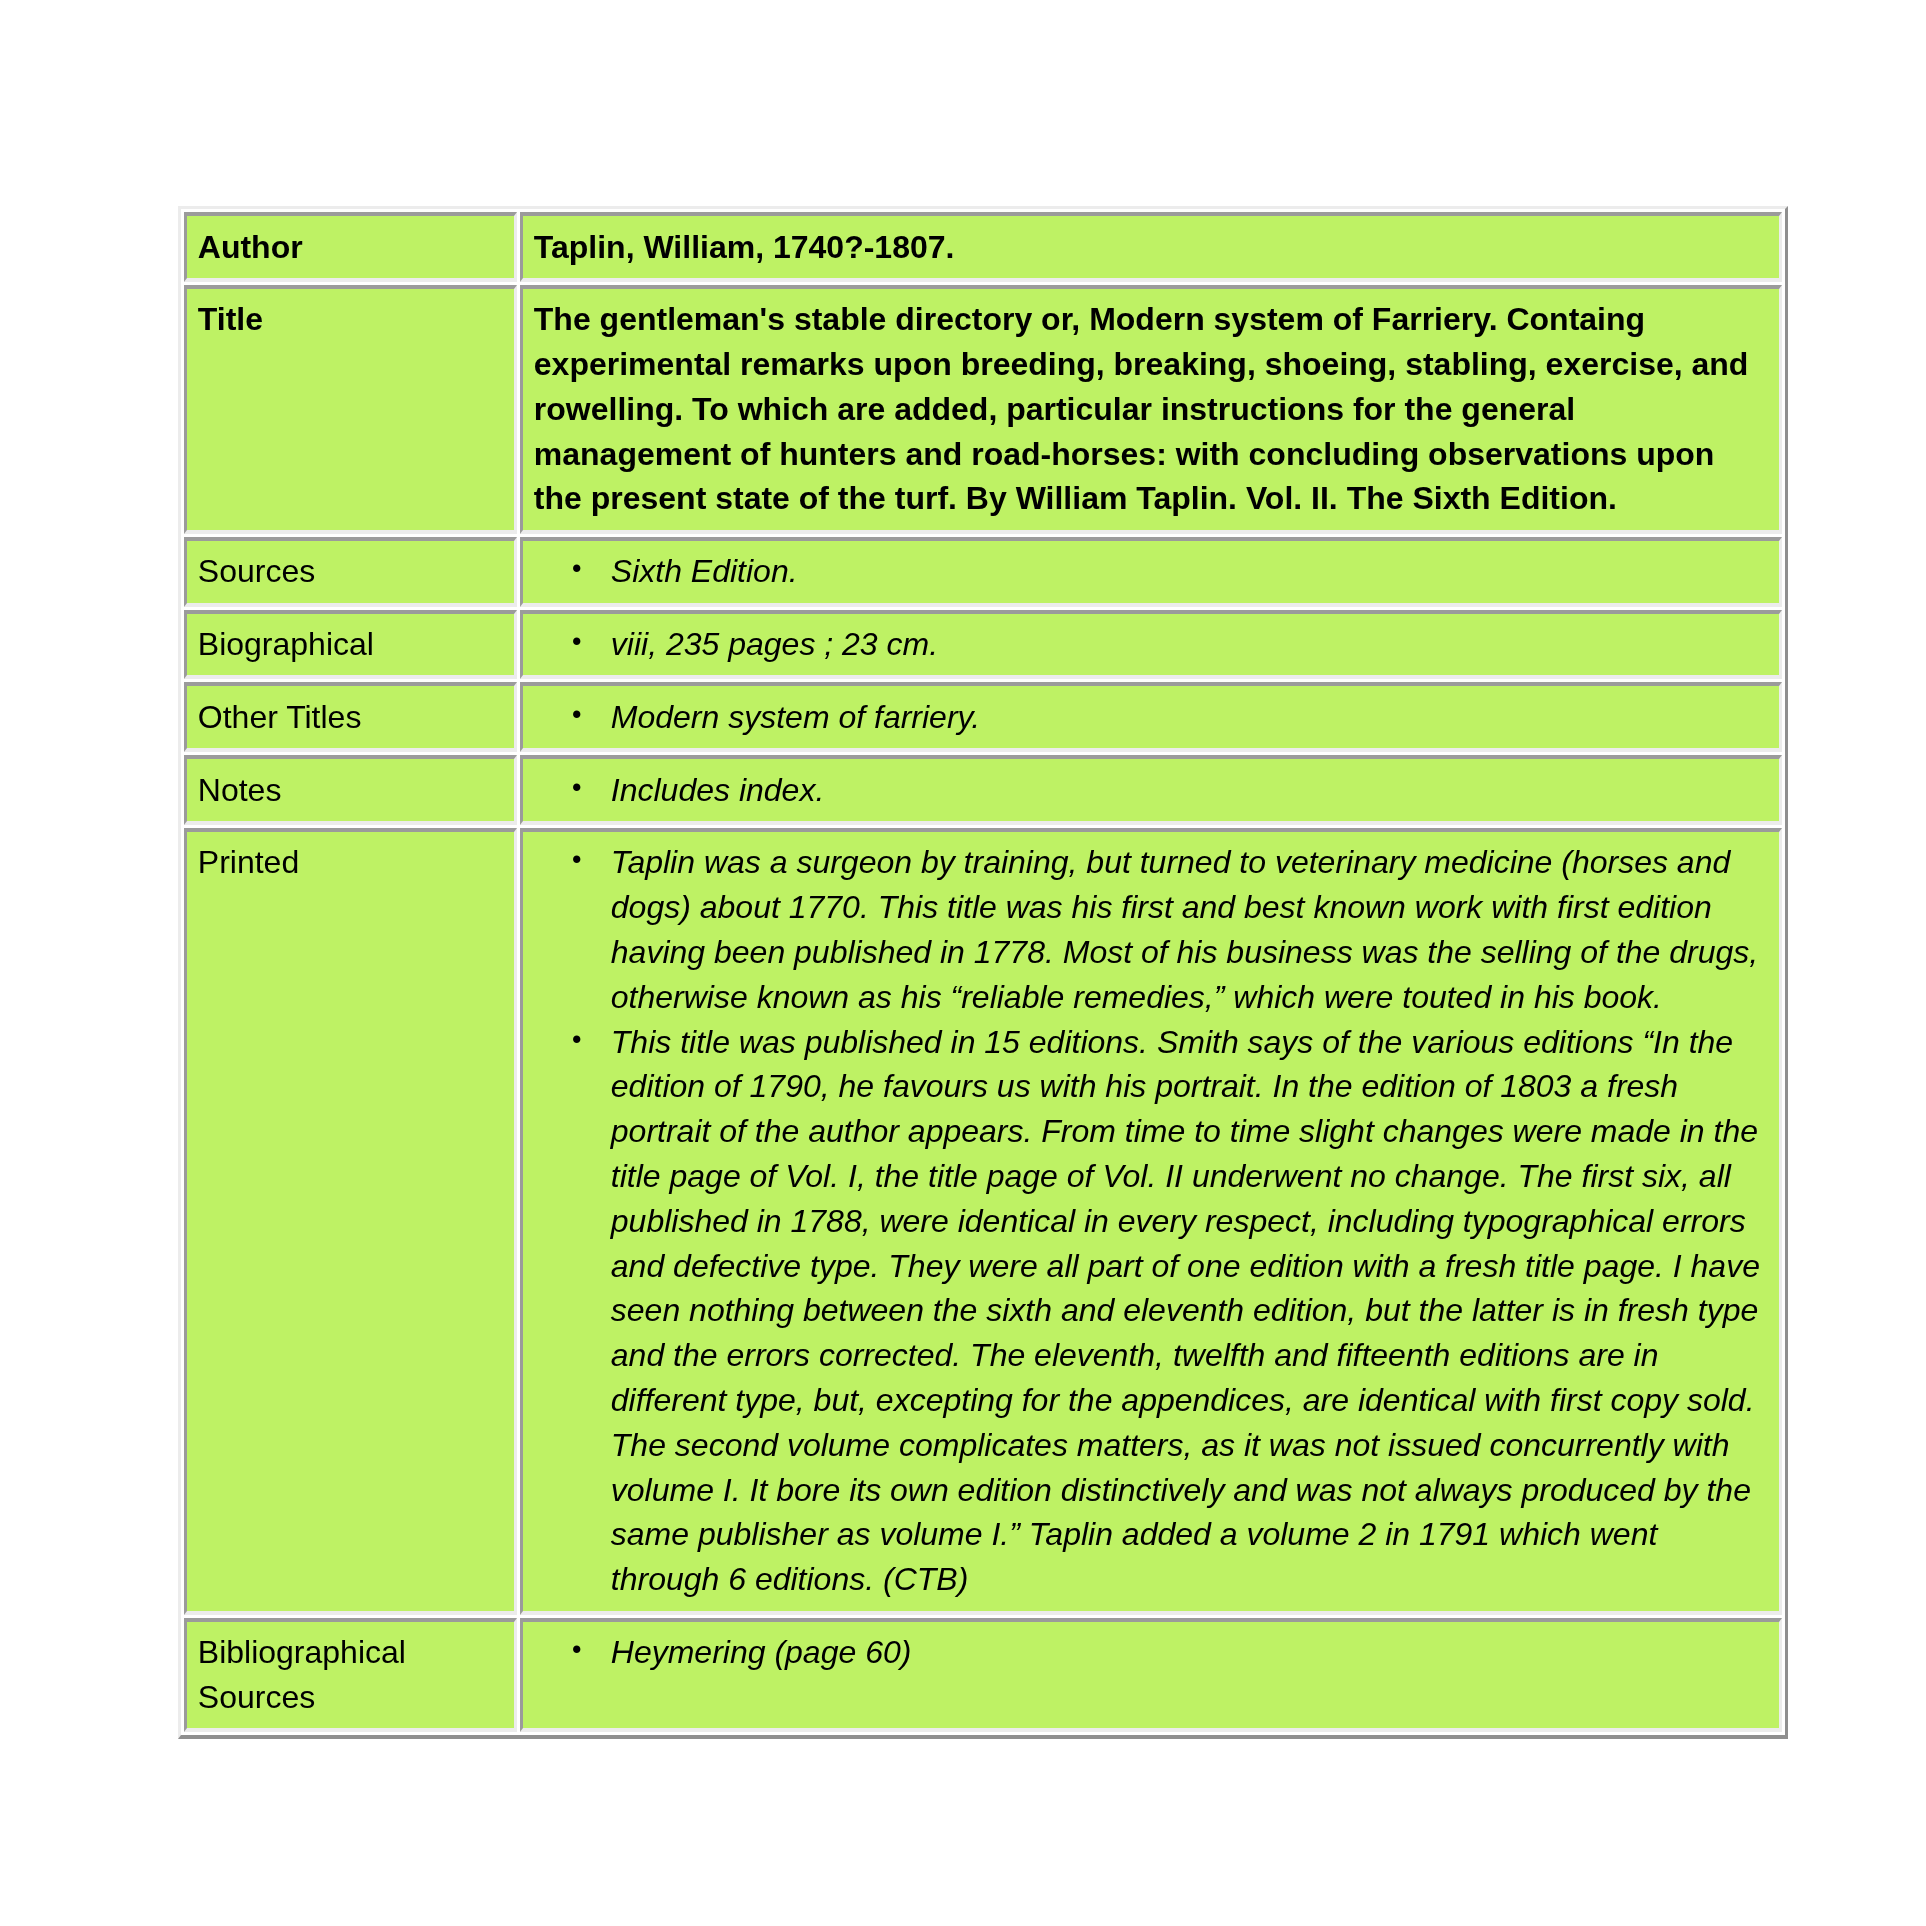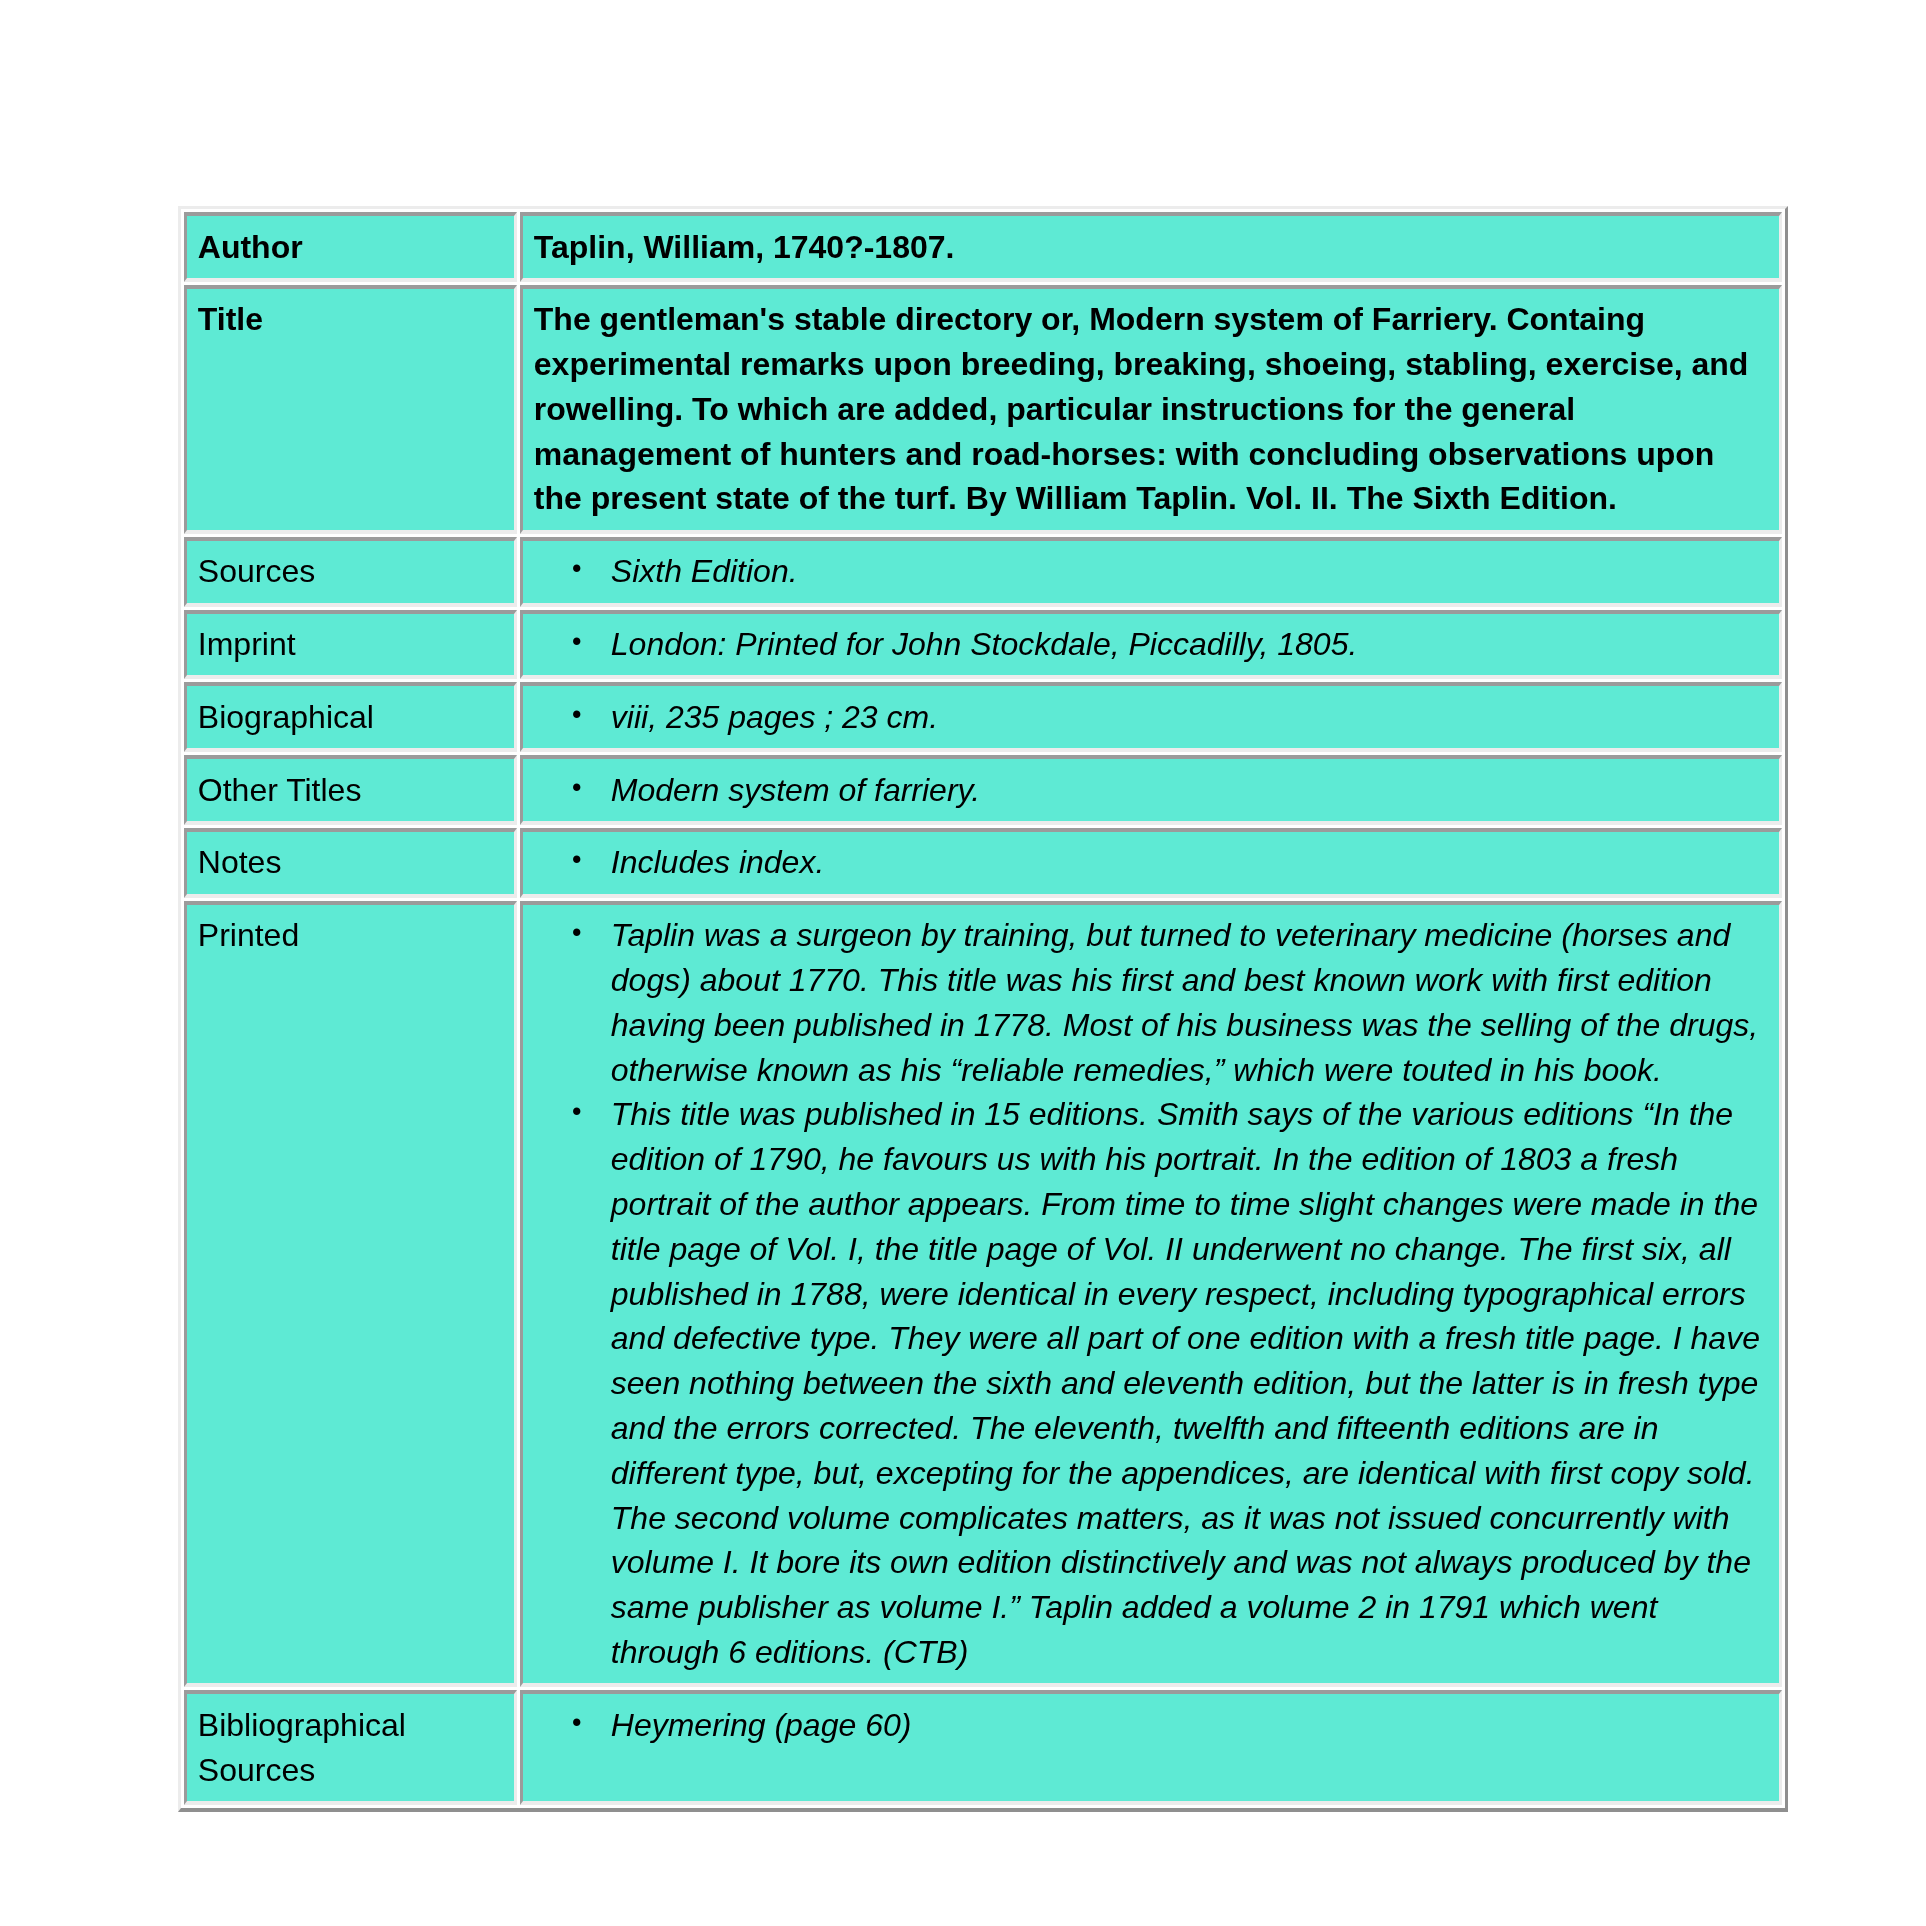--- a/index.html
+++ b/index.html
@@ -29,21 +29,21 @@
     background: #ffffff;
   }
   td {
     box-sizing: border-box;
     vertical-align: top;
     padding: 8.5px 10.8px;
     border-top: 4.6px solid #9b9b9b;
     border-left: 3.1px solid #9b9b9b;
     border-bottom: 4.6px solid #ececec;
     border-right: 3.1px solid #ececec;
-    background: #5eead4;
+    background: #bef264;
     word-wrap: break-word;
   }
   td.label { width: 333px; }
   .vtext { margin: 0; }
   .bold { font-weight: bold; }
   ul.bullets {
     list-style: none;
     margin: 0;
     padding: 0 0 0 77px;
     font-style: italic;
@@ -78,30 +78,20 @@
           <p class="vtext bold">The gentleman's stable directory or, Modern system of Farriery. Containg experimental remarks upon breeding, breaking, shoeing, stabling, exercise, and rowelling. To which are added, particular instructions for the general management of hunters and road-horses: with concluding observations upon the present state of the turf. By William Taplin. Vol. II. The Sixth Edition.</p>
         </td>
   </tr>
   <tr>
     <td class="label">
           <p class="vtext">Sources</p>
         </td>
     <td class="value">
       <ul class="bullets">
         <li>Sixth Edition.</li>
-      </ul>
-    </td>
-  </tr>
-  <tr>
-    <td class="label">
-          <p class="vtext">Imprint</p>
-        </td>
-    <td class="value">
-      <ul class="bullets">
-        <li>London: Printed for John Stockdale, Piccadilly, 1805.</li>
       </ul>
     </td>
   </tr>
   <tr>
     <td class="label">
           <p class="vtext">Biographical</p>
         </td>
     <td class="value">
       <ul class="bullets">
         <li>viii, 235 pages ; 23 cm.</li>

